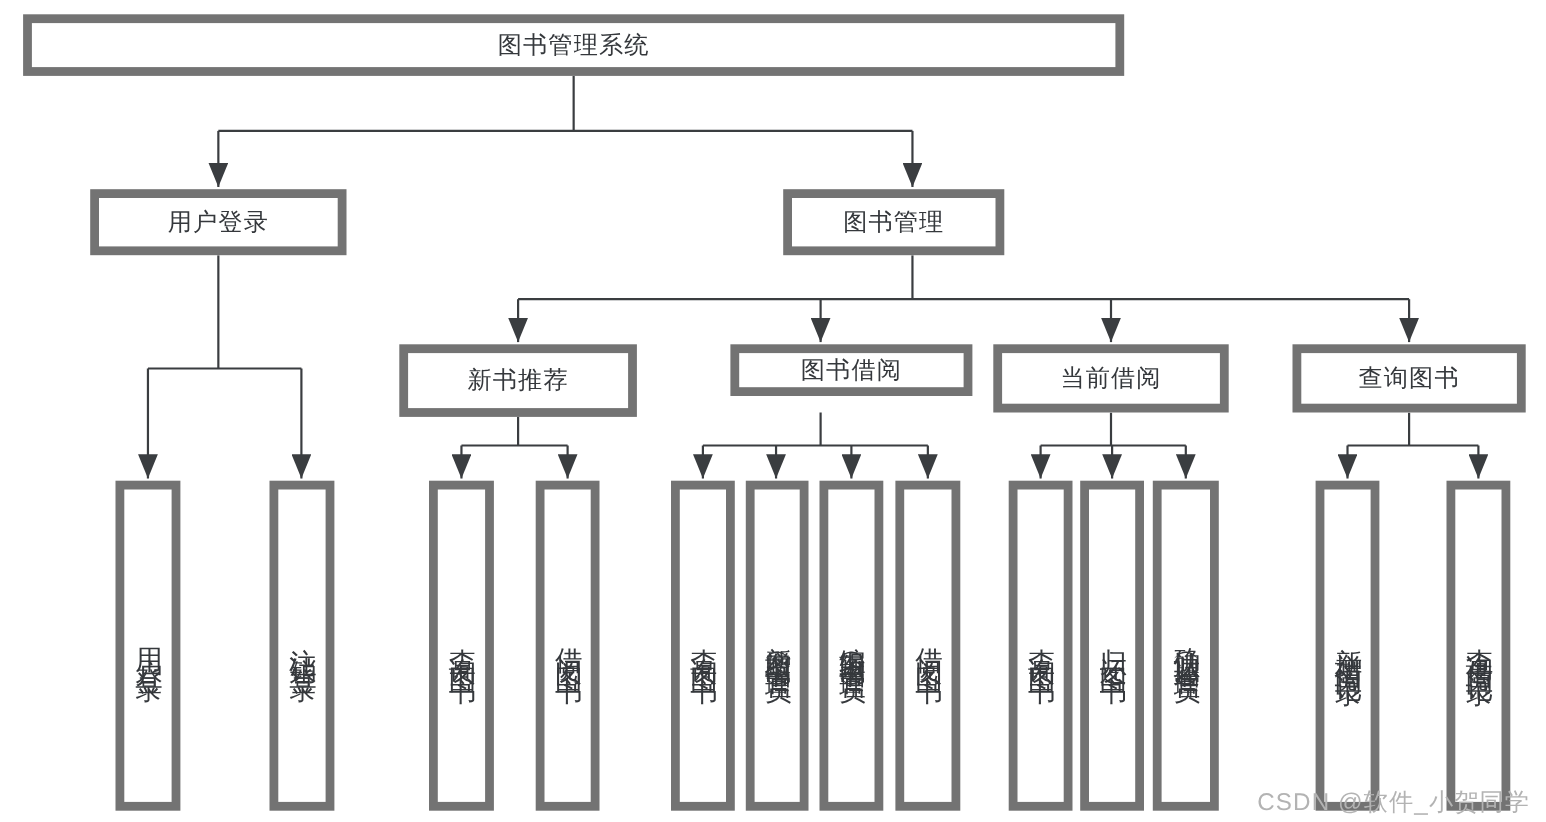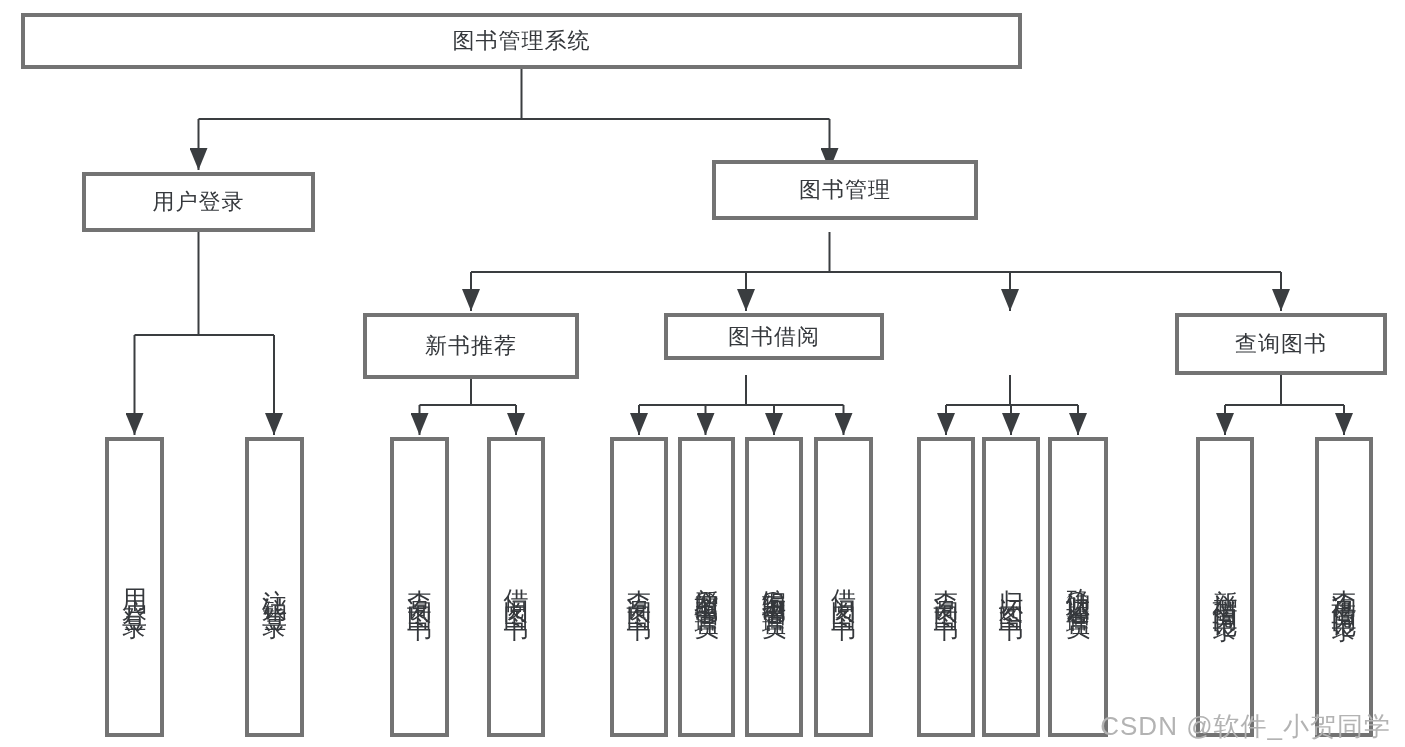--- a/index.html
+++ b/index.html
@@ -18,21 +18,21 @@
   #connectors {
     position: absolute;
     left: 0;
     top: 0;
     width: 1405px;
     height: 747px;
   }
   .box {
     position: absolute;
     box-sizing: border-box;
-    border: 4px solid #737373;
+    border: 8px solid #737373;
     background: #ffffff;
     display: flex;
     align-items: center;
     justify-content: center;
     color: #35383c;
   }
   .box.h span {
     font-size: 22px;
     letter-spacing: 1px;
     white-space: nowrap;
@@ -44,21 +44,21 @@
     letter-spacing: 9px;
     line-height: 1;
     white-space: nowrap;
   }
   .box.v span.mid { letter-spacing: 6px; }
   .box.v span.long { letter-spacing: 4px; font-size: 24px; }
   #watermark {
     position: absolute;
     right: 14px;
     bottom: 3px;
-    font-size: 26px;
+    font-size: 22px;
     color: #b3b3b3;
     letter-spacing: 1px;
     white-space: nowrap;
   }
 </style>
 </head>
 <body>
 
 <div id="stage">
 
@@ -112,29 +112,32 @@
     </g>
   </svg>
 
   <div class="box h" style="left:21px;top:13px;width:1001px;height:56px">
     <span>图书管理系统</span>
   </div>
 
   <div class="box h" style="left:82px;top:172px;width:233px;height:60px">
     <span>用户登录</span>
   </div>
-  <div class="box h" style="left:712px;top:160px;width:266px;height:60px">
+  <div class="box h" style="left:712px;top:172px;width:201px;height:60px">
     <span>图书管理</span>
   </div>
 
   <div class="box h" style="left:363px;top:313px;width:216px;height:66px">
     <span>新书推荐</span>
   </div>
   <div class="box h" style="left:664px;top:313px;width:220px;height:47px">
     <span>图书借阅</span>
+  </div>
+  <div class="box h" style="left:903px;top:313px;width:214px;height:62px">
+    <span>当前借阅</span>
   </div>
   <div class="box h" style="left:1175px;top:313px;width:212px;height:62px">
     <span>查询图书</span>
   </div>
 
   <div class="box v" style="left:105px;top:437px;width:59px;height:300px">
     <span>用户登录</span>
   </div>
   <div class="box v" style="left:245px;top:437px;width:59px;height:300px">
     <span>注销登录</span>

